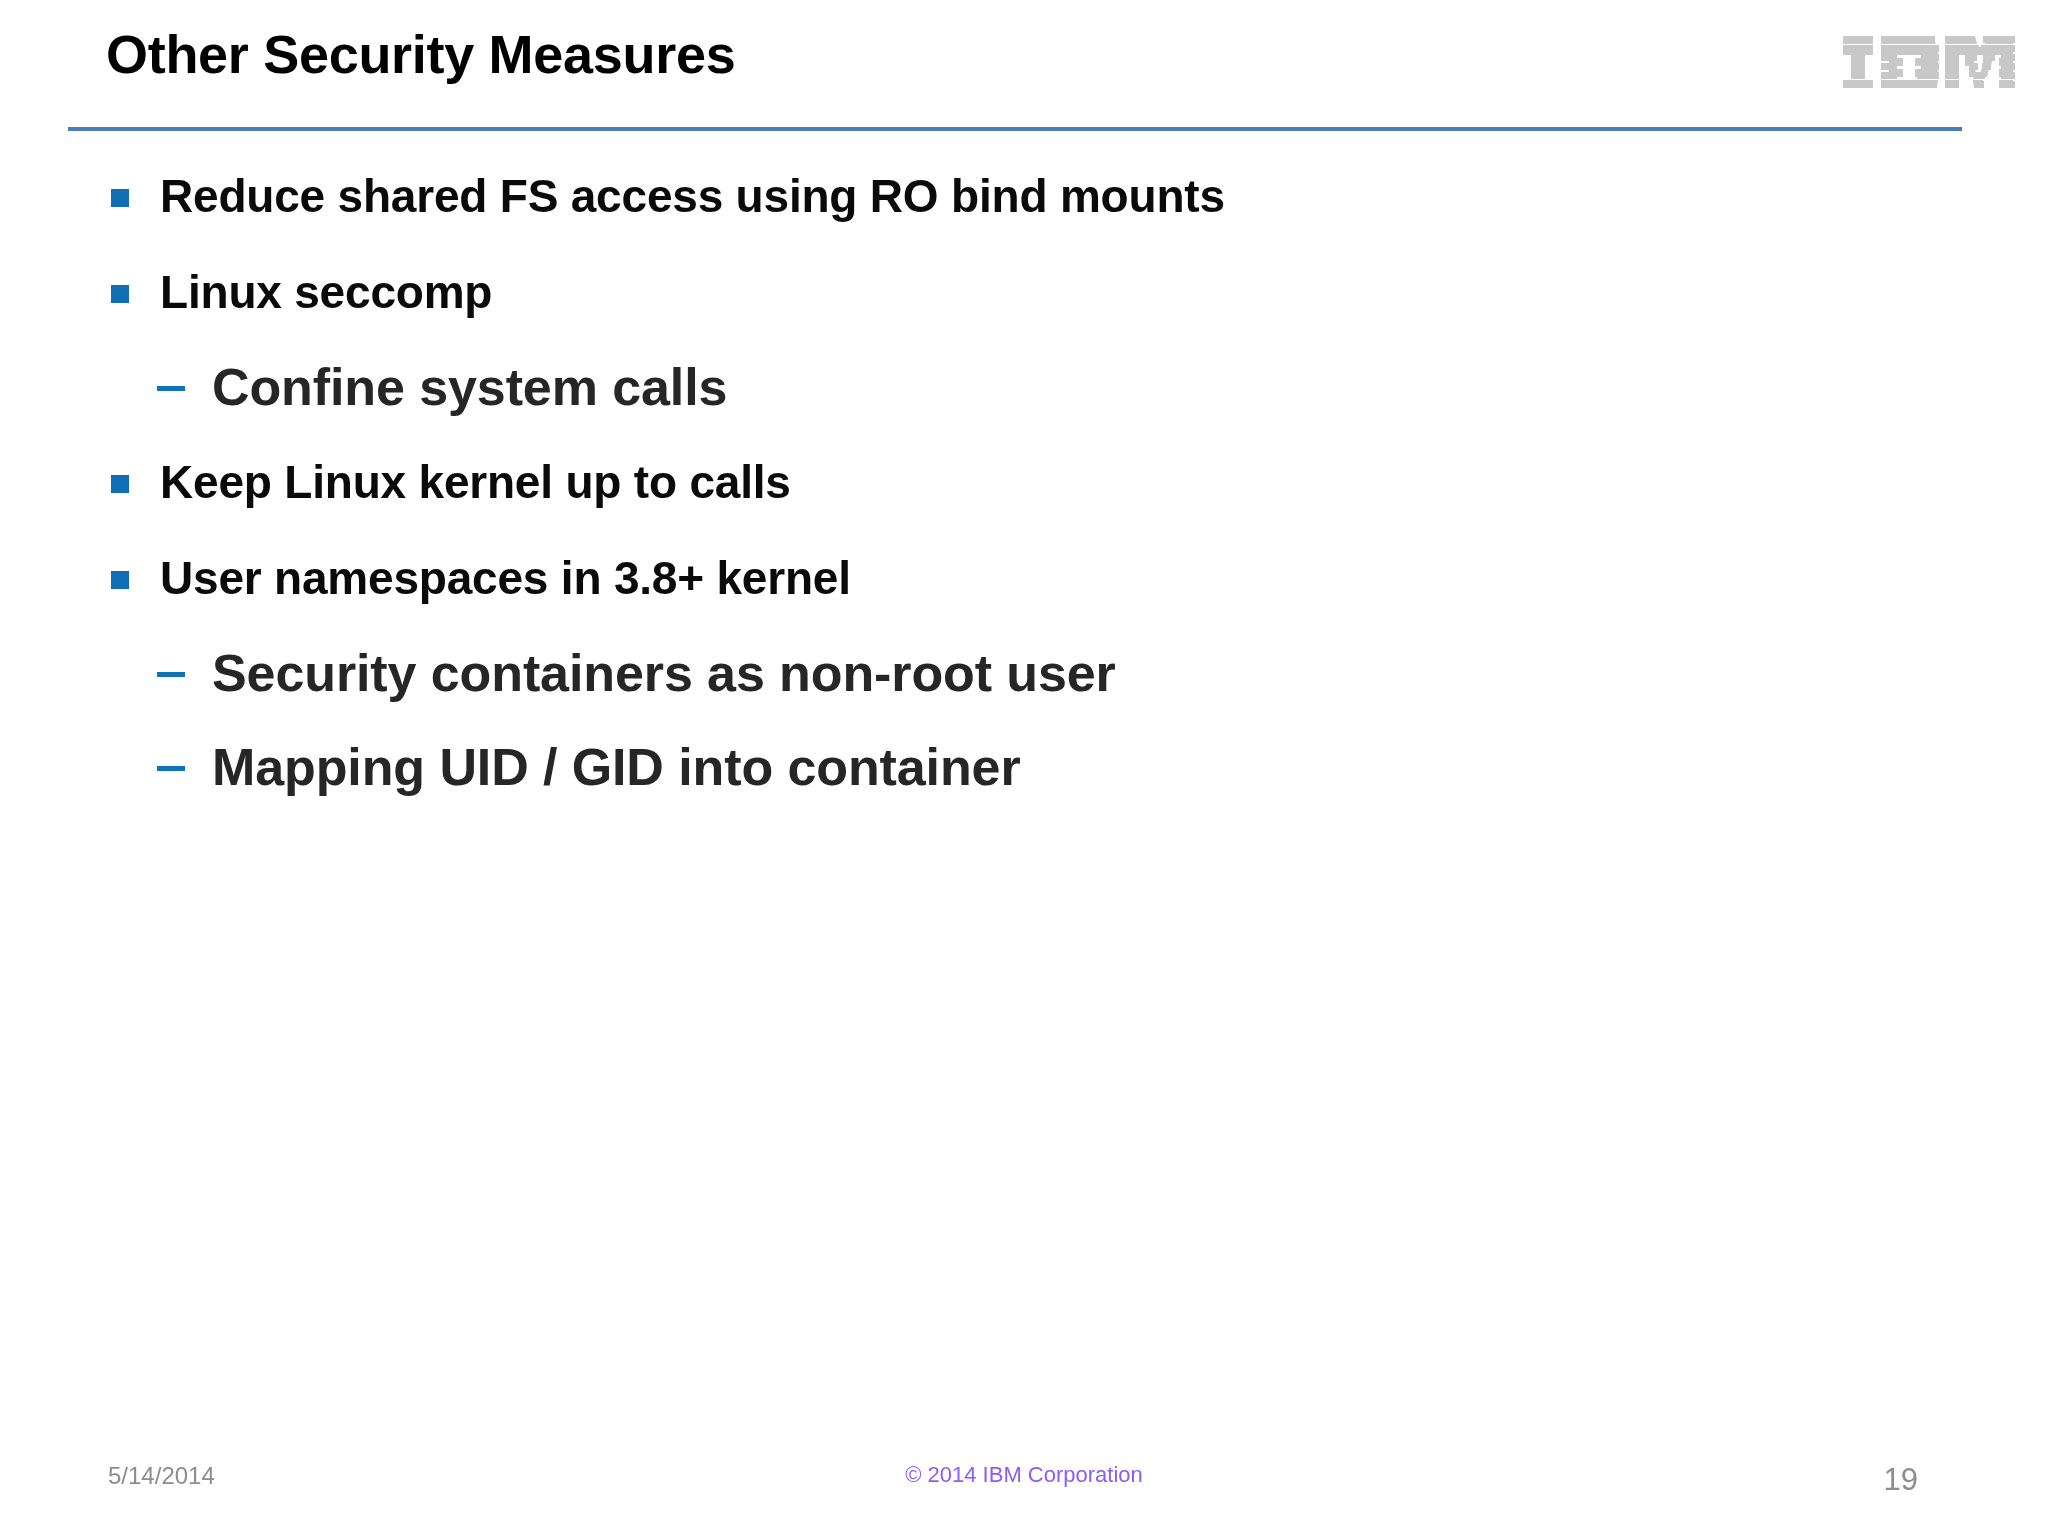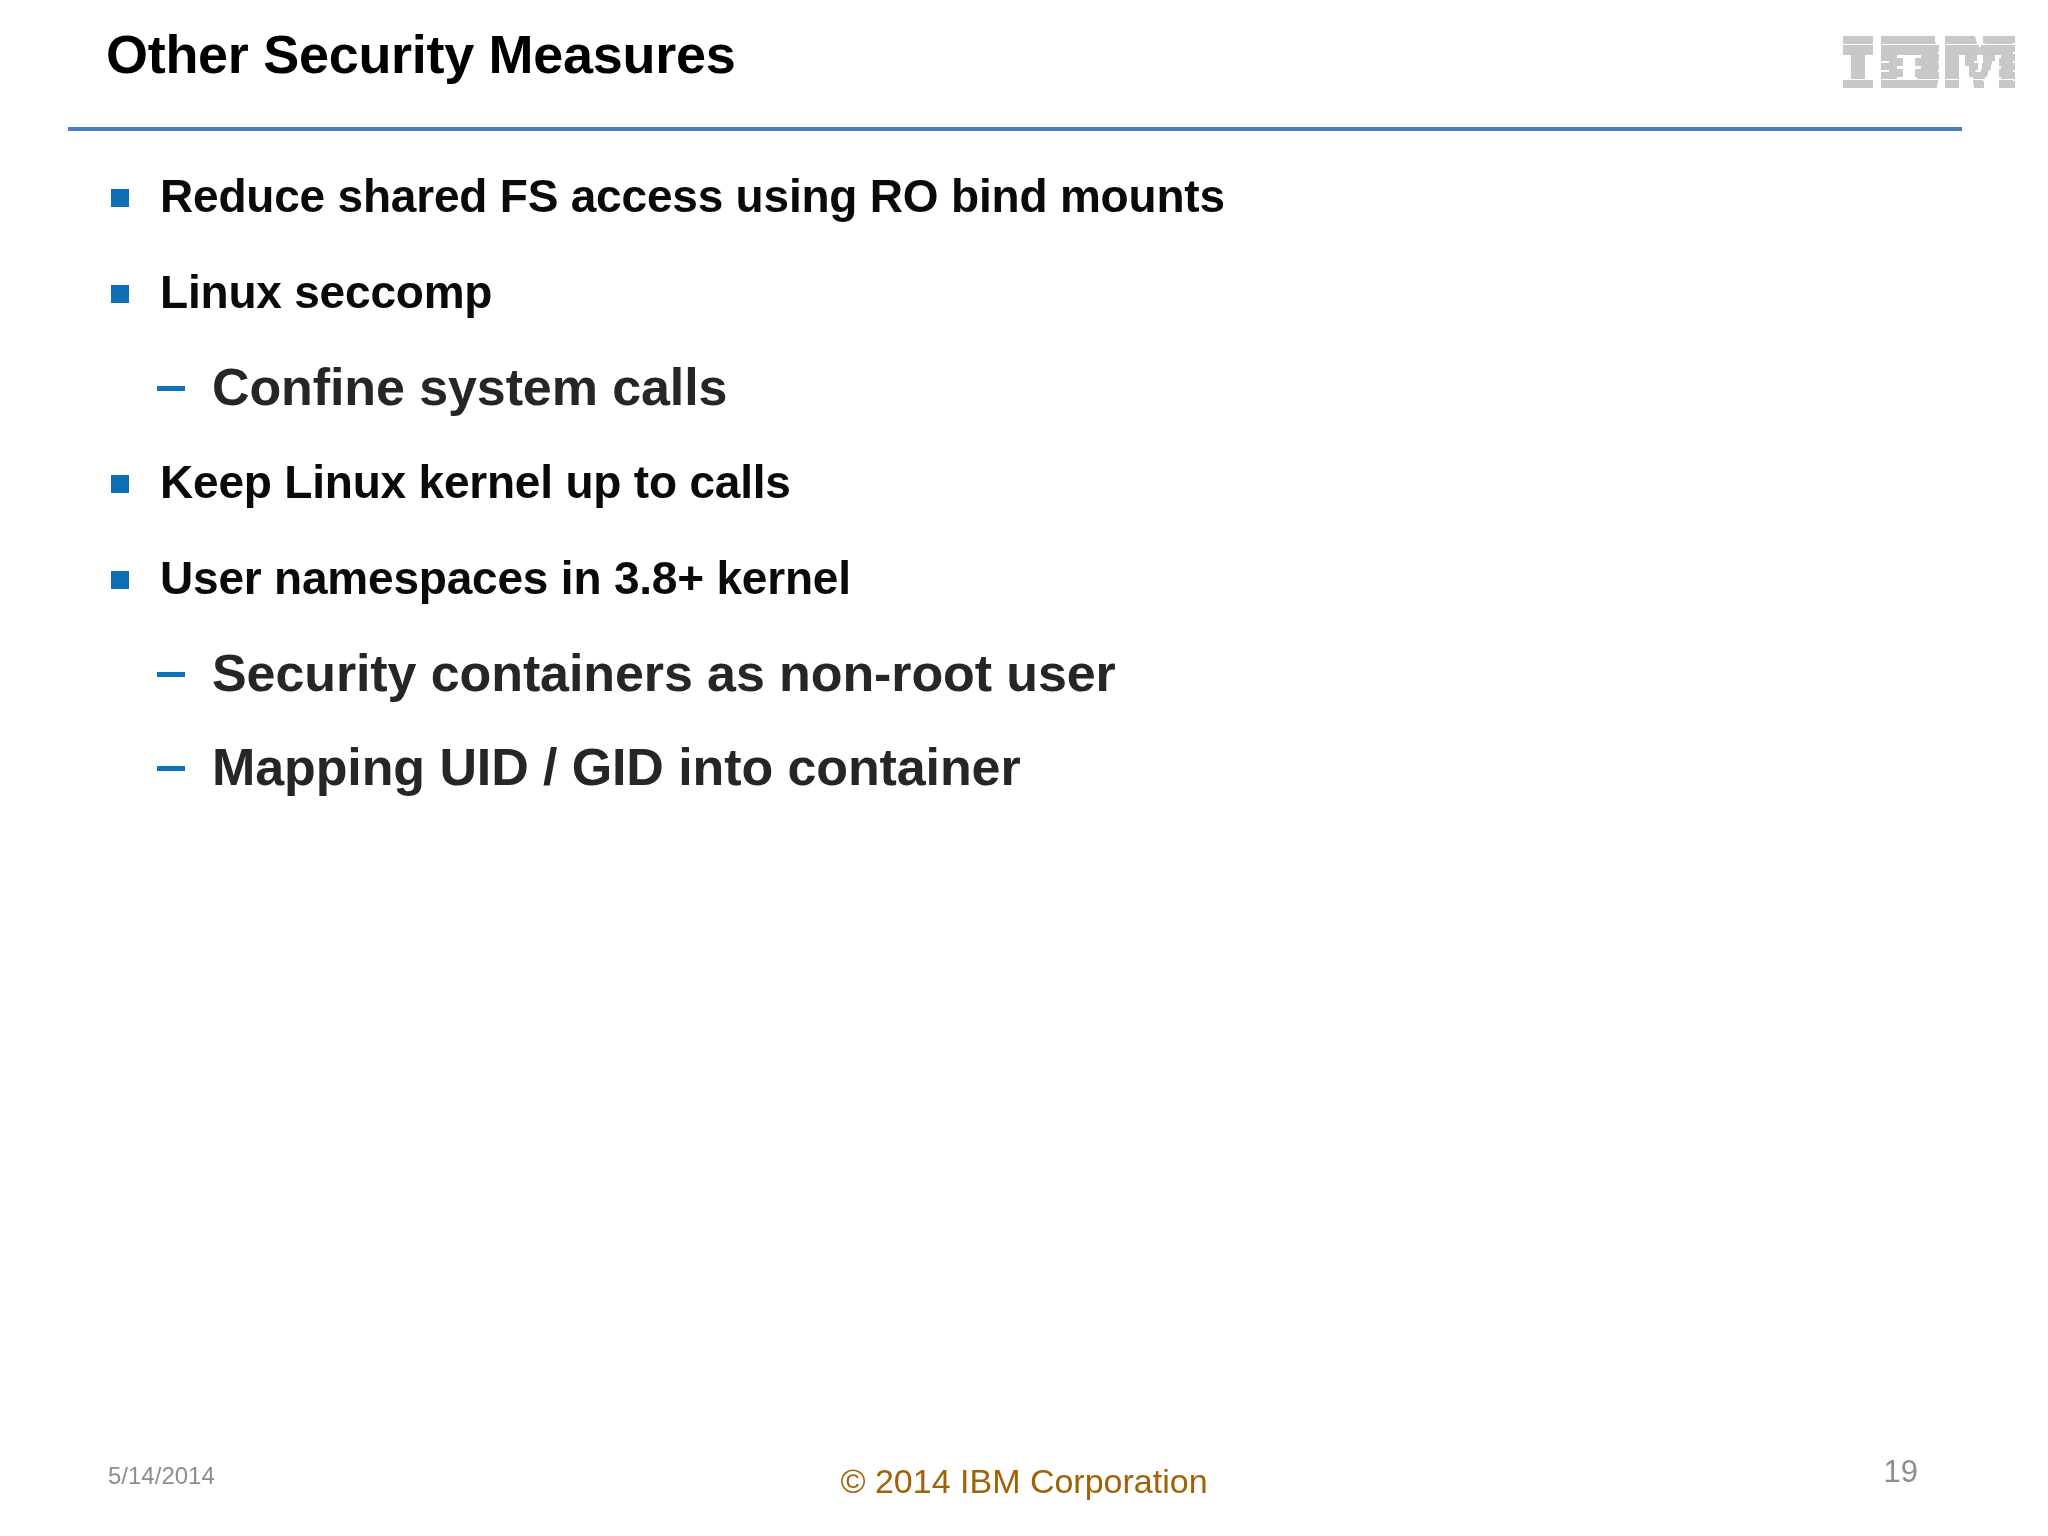--- a/index.html
+++ b/index.html
@@ -121,28 +121,28 @@
     font-size: 24px;
     color: #8d8d8d;
     white-space: nowrap;
   }
   .footer-copyright {
     position: absolute;
     left: 0;
     right: 0;
     top: 16px;
     text-align: center;
-    font-size: 34px;
-    color: #a16207;
+    font-size: 22px;
+    color: #8b5cf6;
     white-space: nowrap;
   }
   .footer-pagenum {
     position: absolute;
     right: 130px;
-    top: 8px;
+    top: 16px;
     font-size: 31px;
     color: #8d8d8d;
     white-space: nowrap;
   }
 </style>
 </head>
 <body>
 
 <div class="slide">
 

